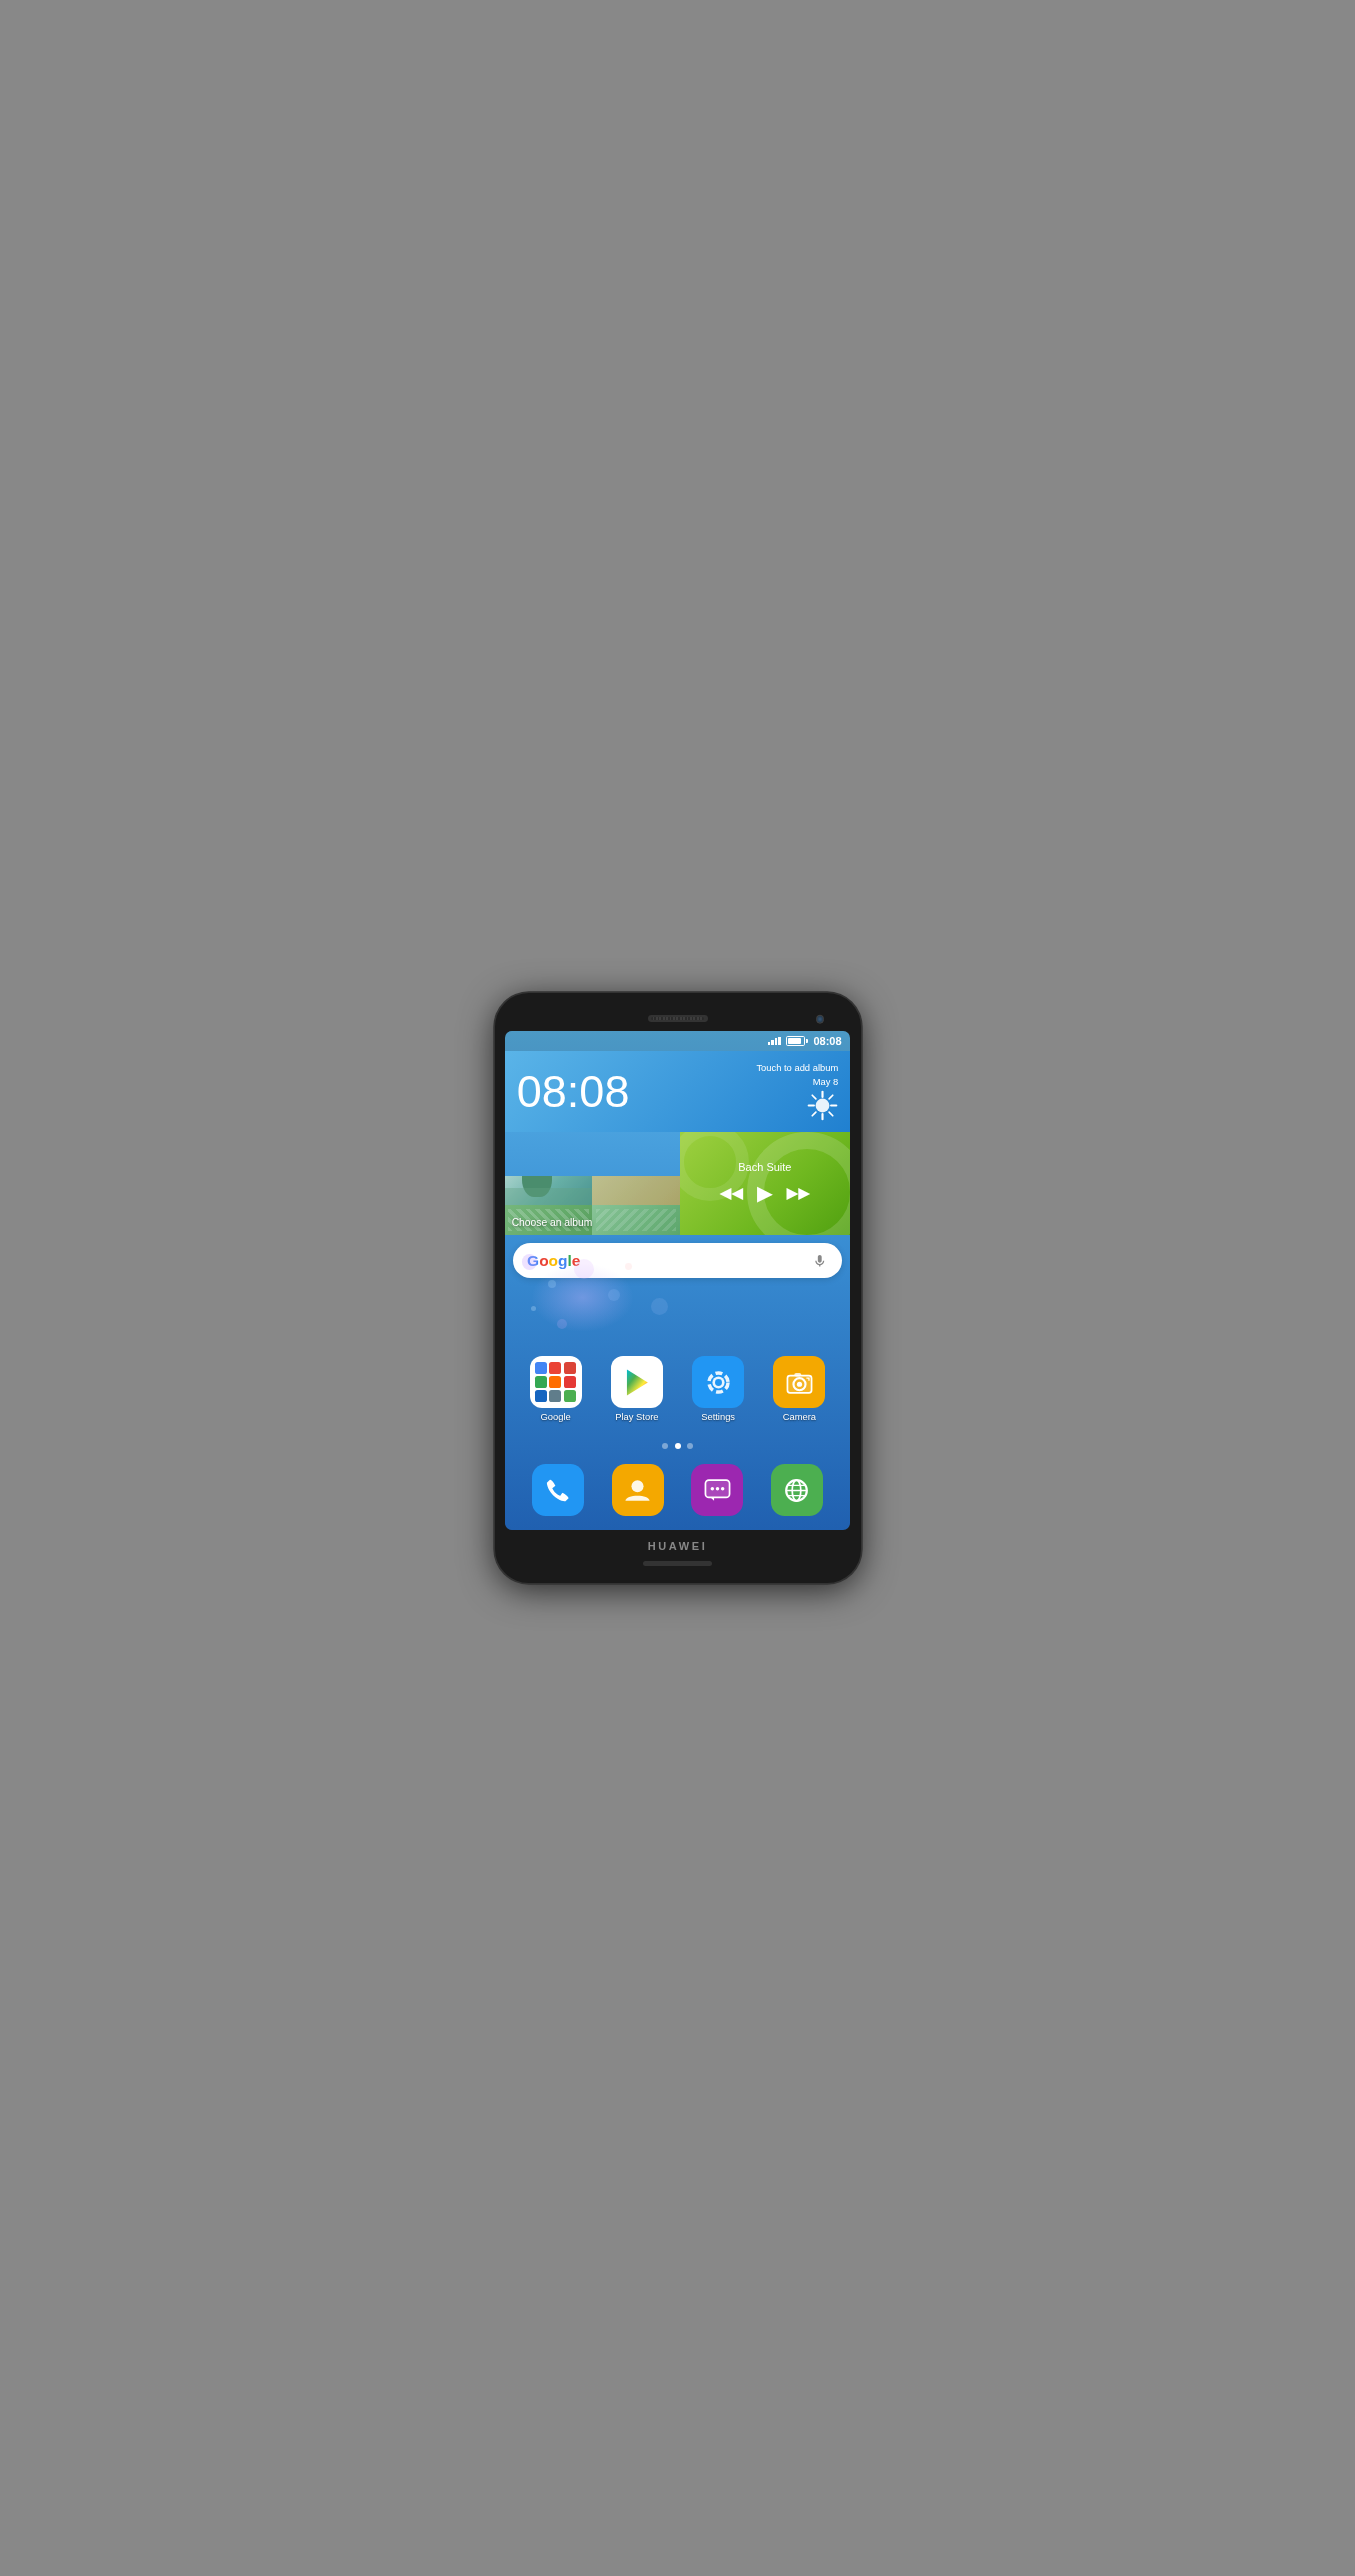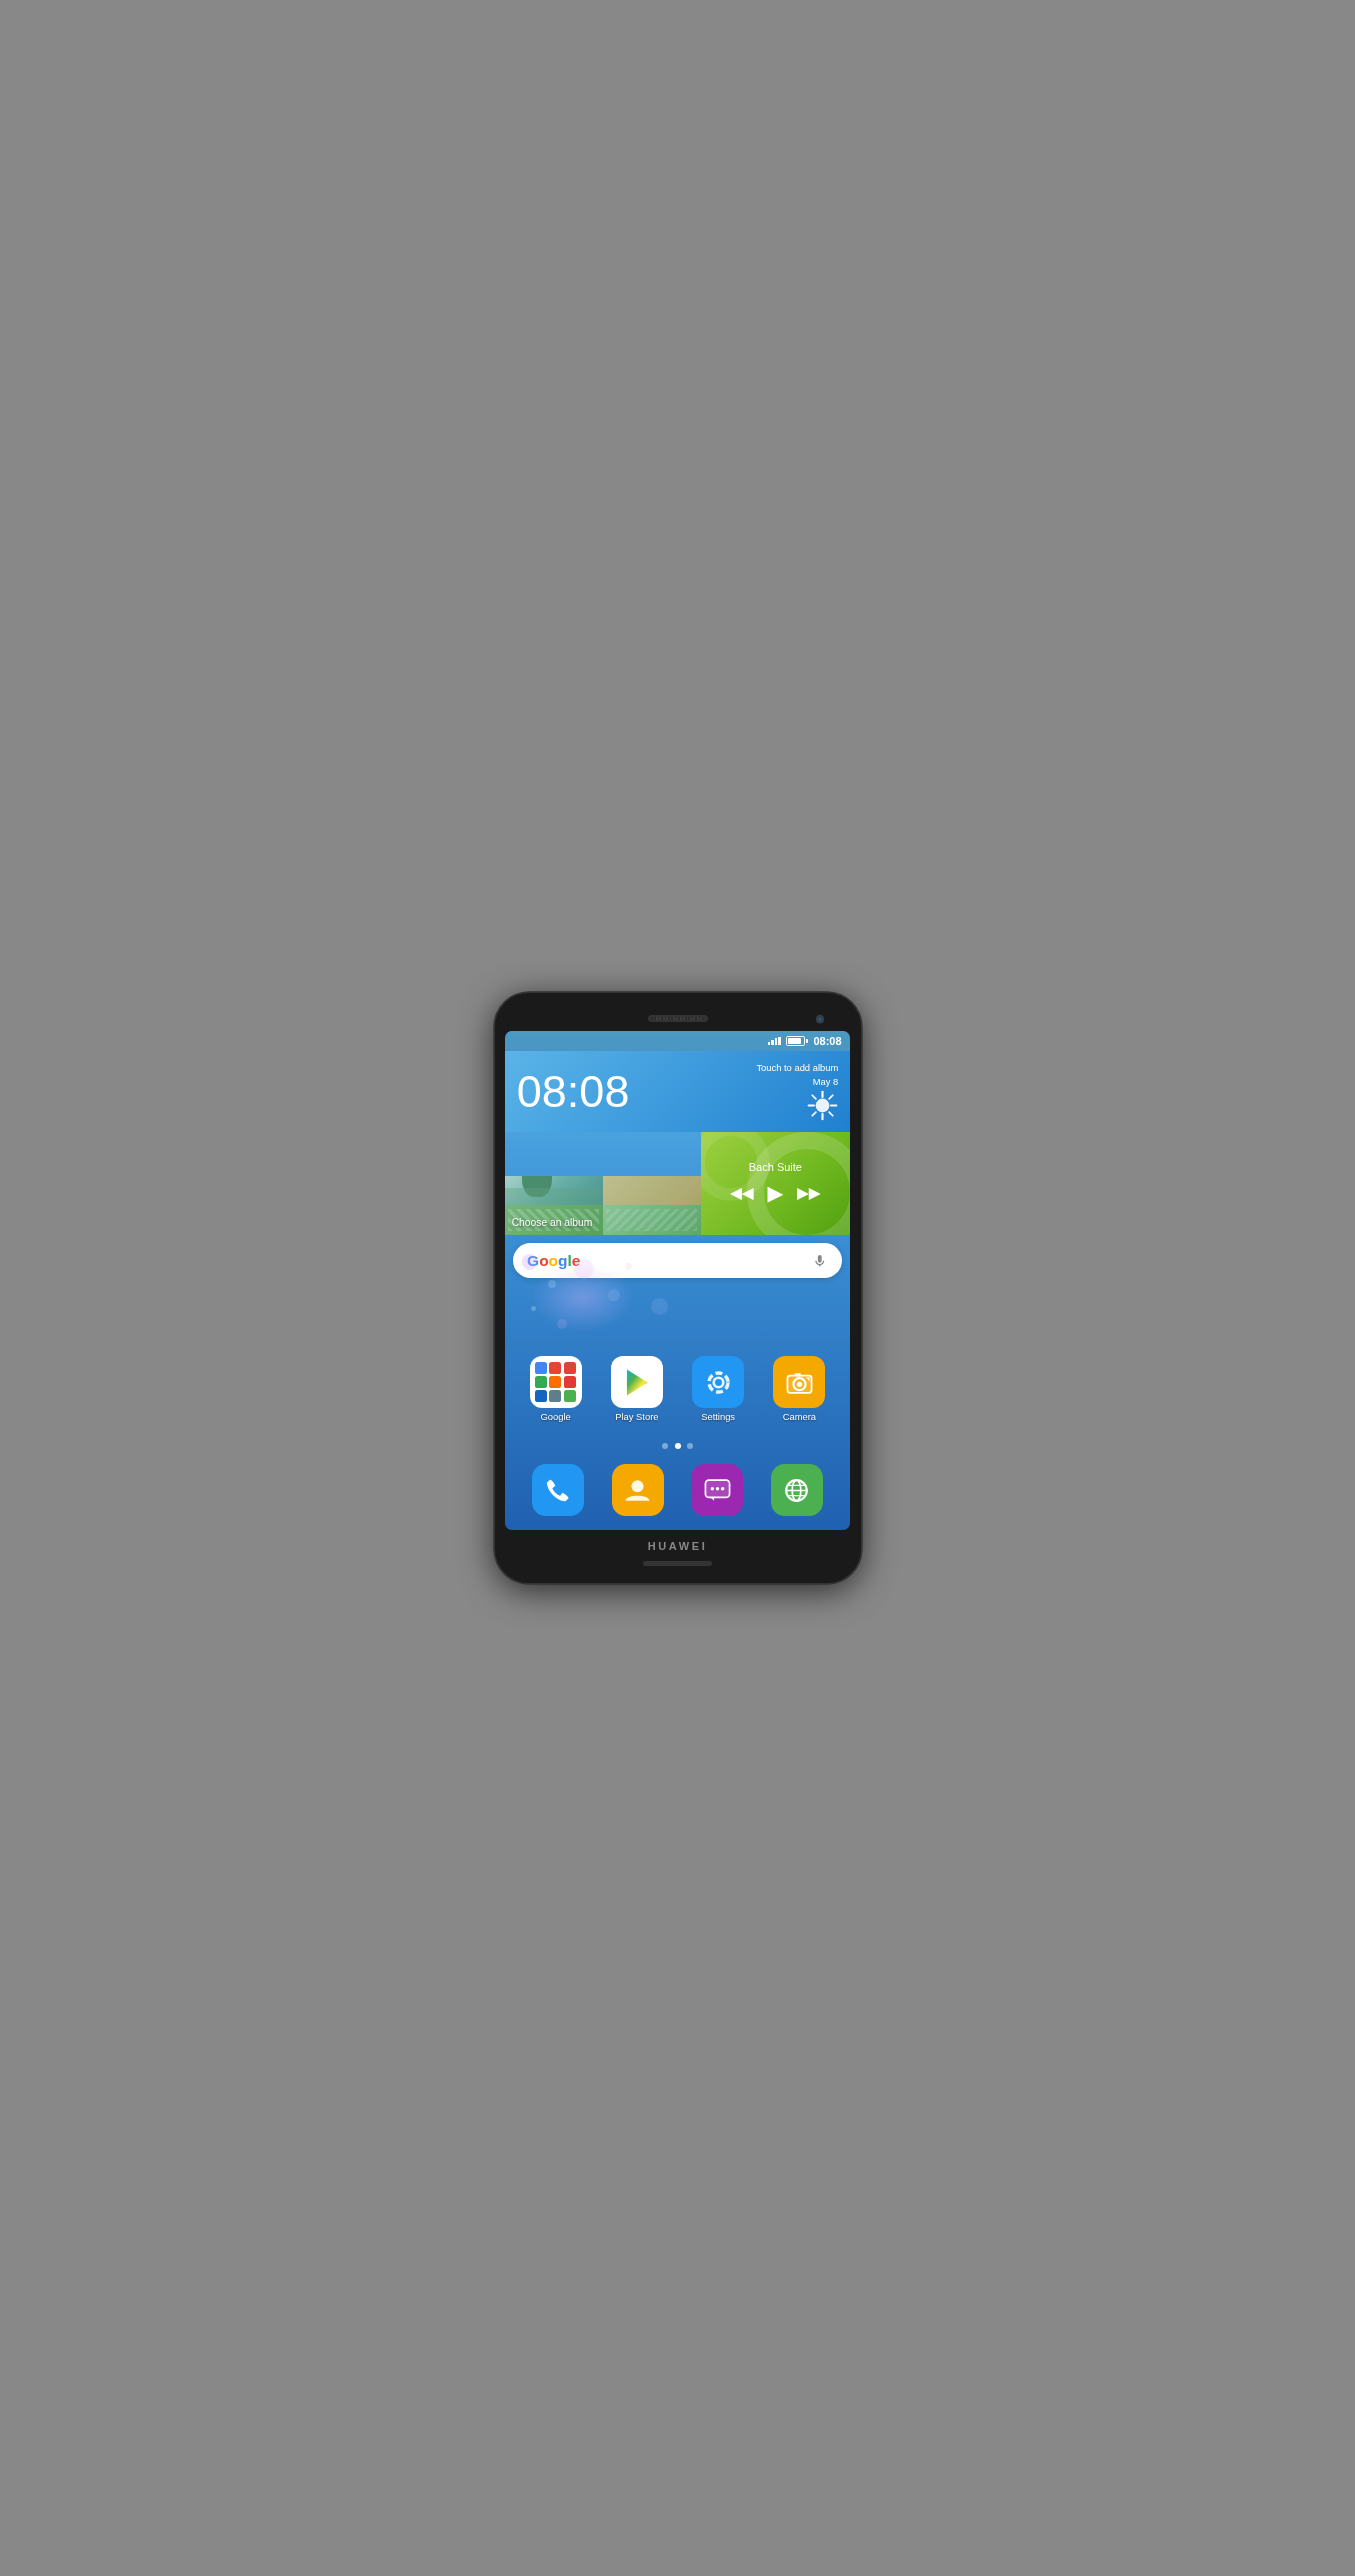--- a/index.html
+++ b/index.html
@@ -171,21 +171,21 @@
       height: 103px;
     }
 
     .album-widget {
       flex: 1;
       background: linear-gradient(135deg, #5ab4e8, #3a9ad4);
       position: relative;
       overflow: hidden;
       display: flex;
       align-items: flex-end;
-      padding: 23px;
+      padding: 2px;
       margin-top: 44px;
     }
 
     .album-art-grid {
       position: absolute;
       top: 0; left: 0; right: 0; bottom: 0;
       display: grid;
       grid-template-columns: 1fr 1fr;
       grid-template-rows: 1fr 1fr;
       opacity: 0.9;

